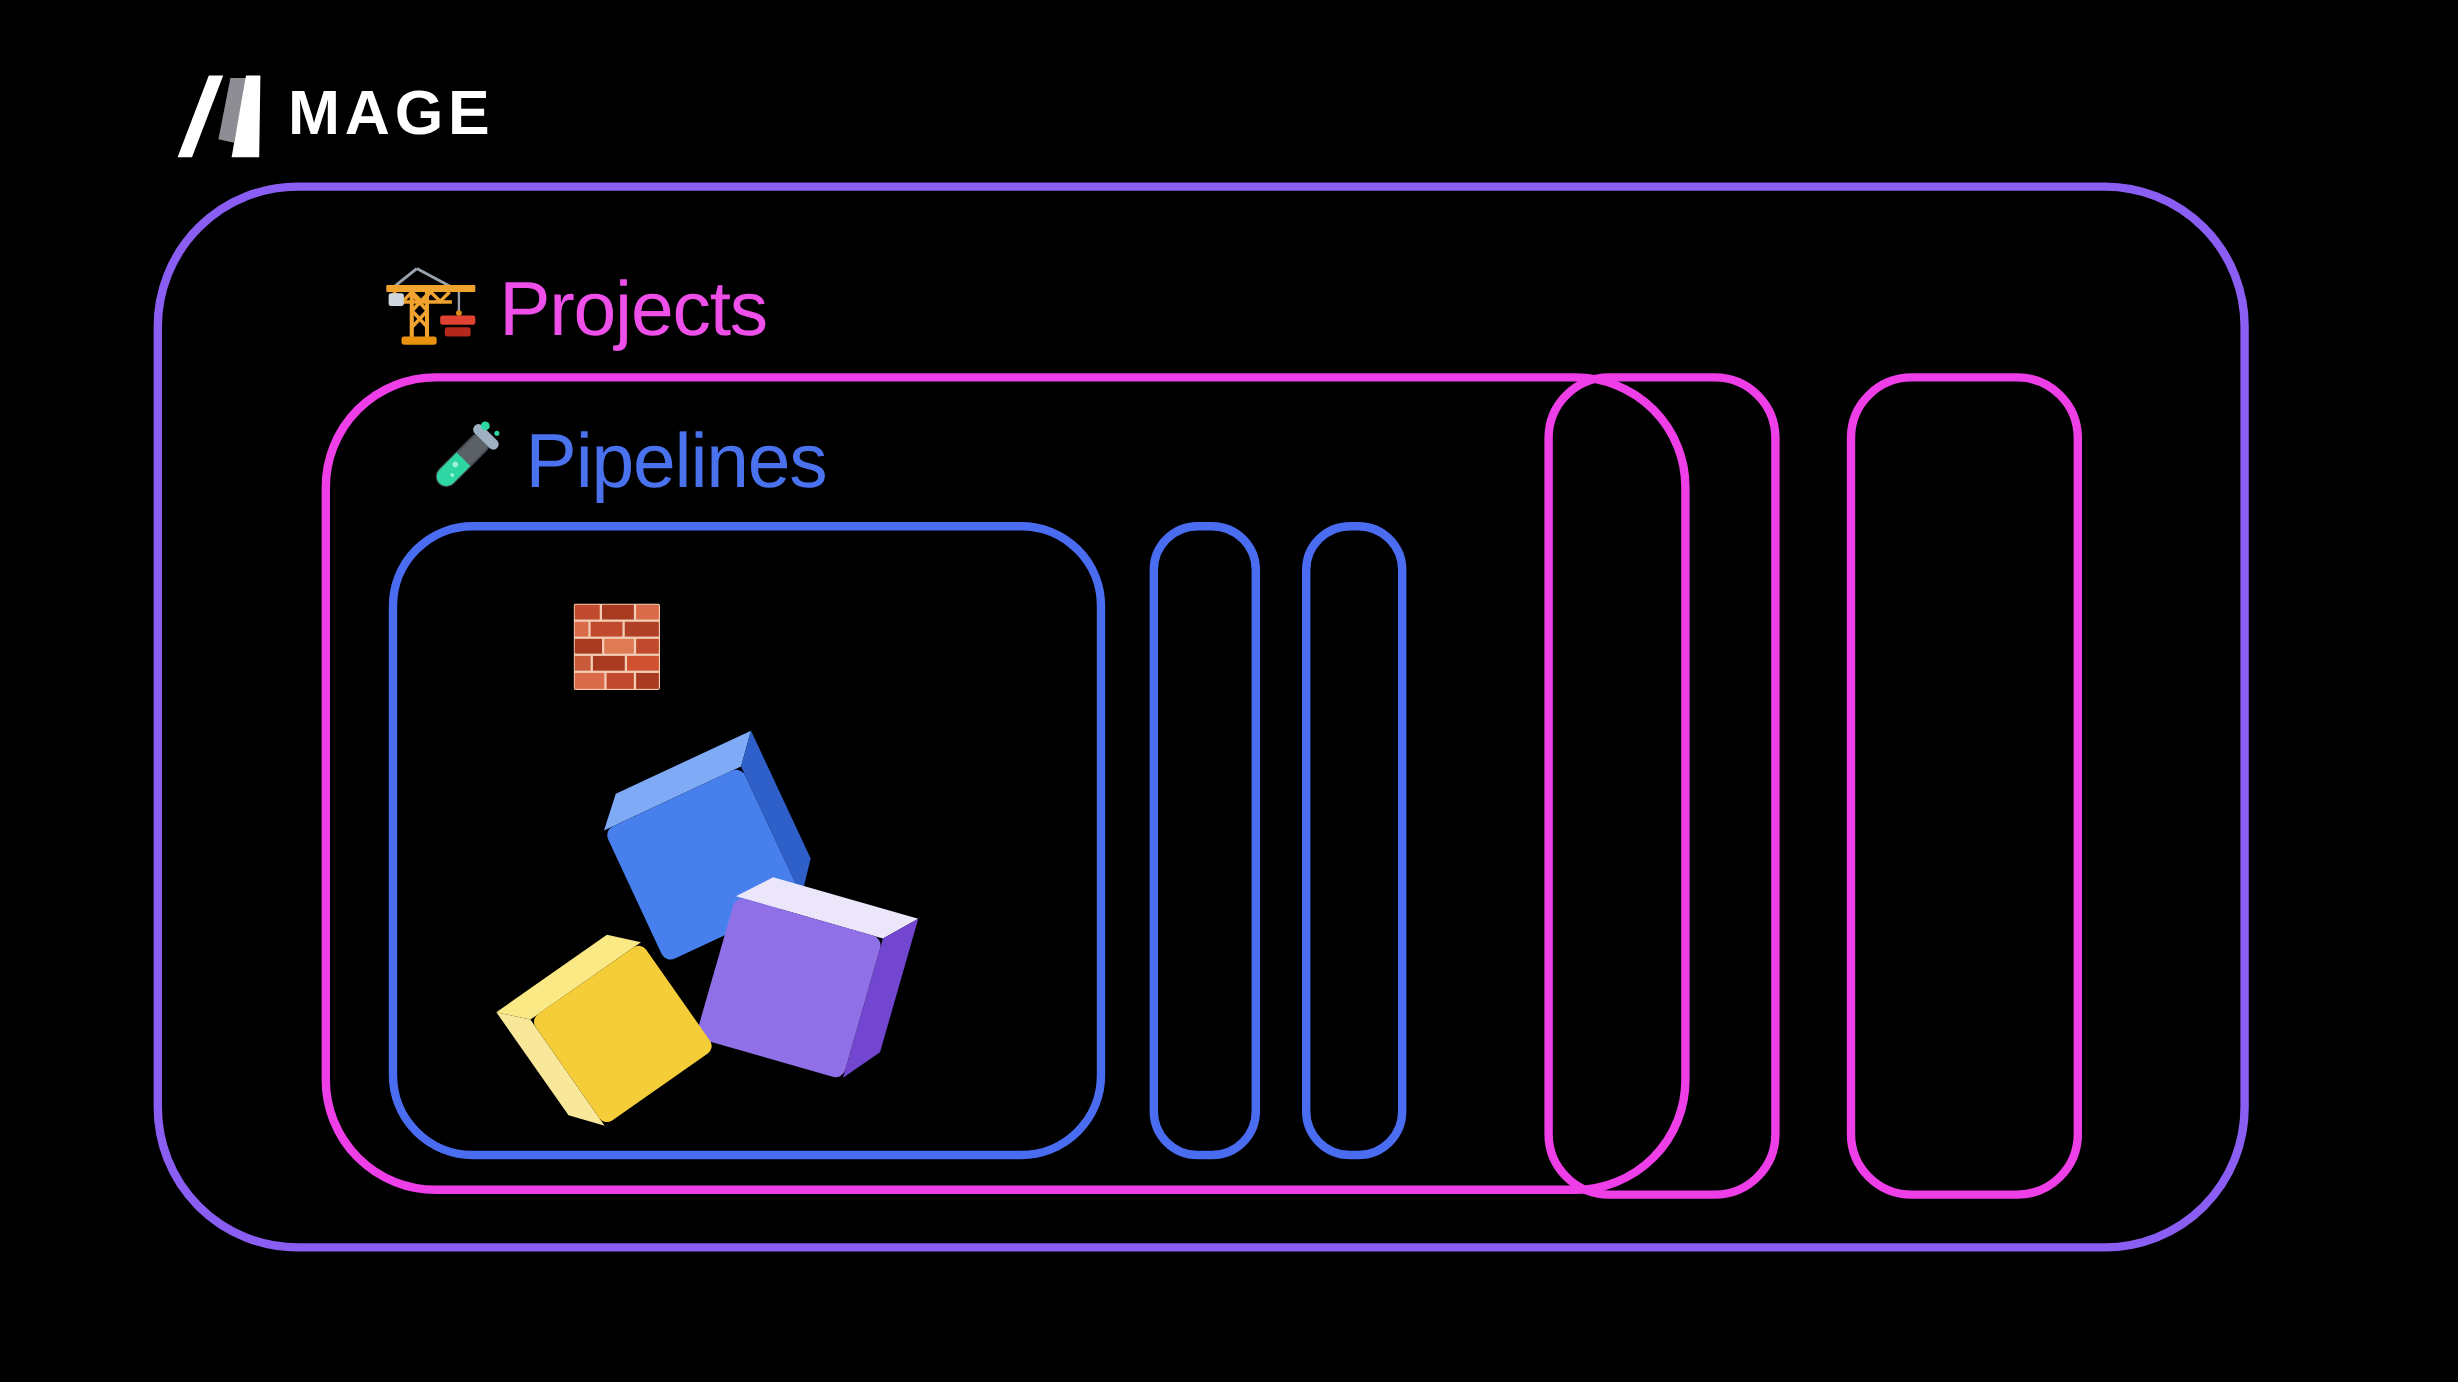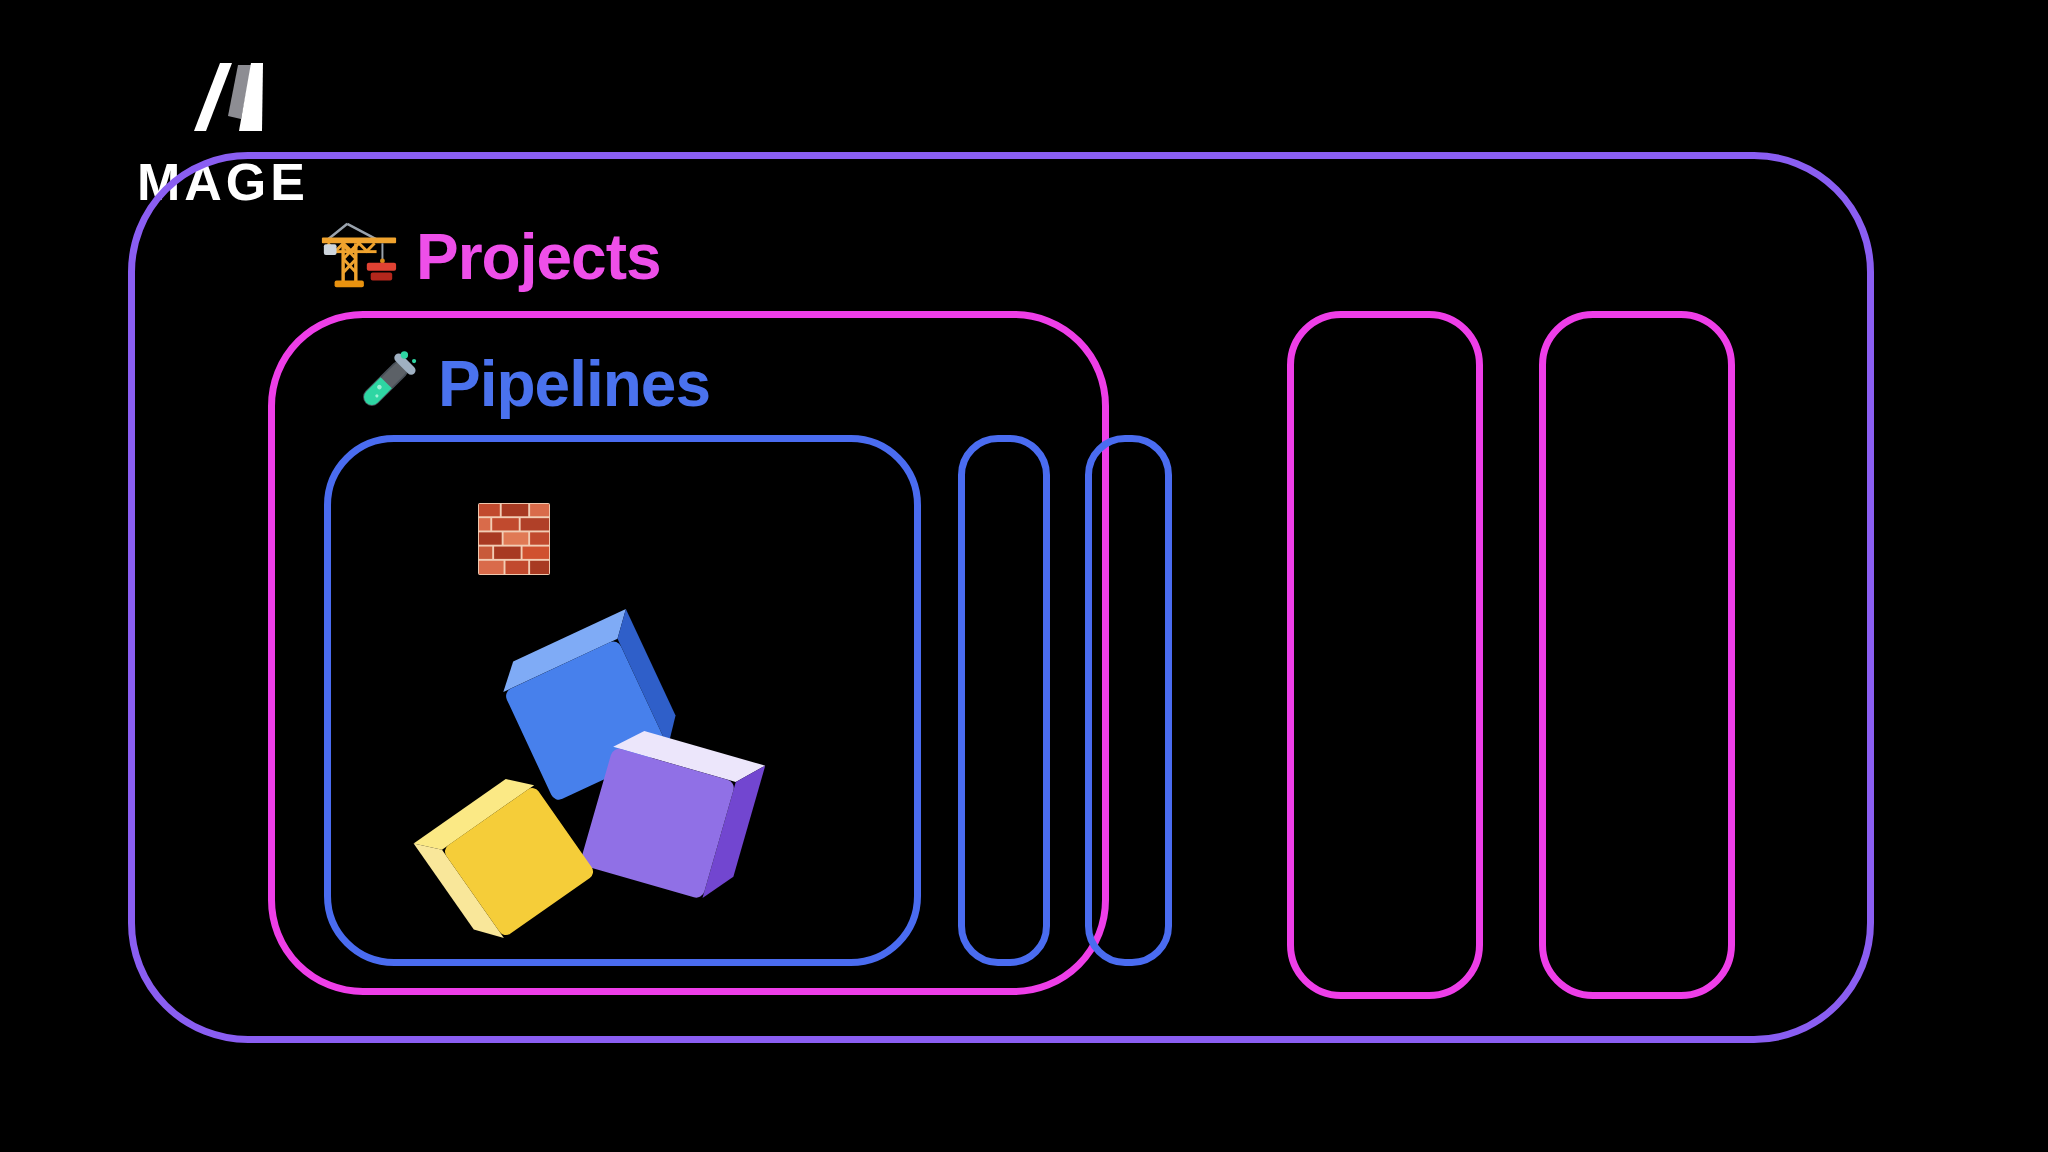--- a/index.html
+++ b/index.html
@@ -1,47 +1,47 @@
 <!DOCTYPE html>
 <html style="--background: #000000; --projects-border: #8a5ef2; --projects-text: #ee4fe9; --pipelines-border: #ee3ee8; --pipelines-text: #4a72ee; --blocks-border: #4a6cf0; --blocks-text: #f5d01c; --cube-blue: #4780ec; --cube-purple: #9070e6; --cube-yellow: #f5cd39; --logo-text: #ffffff;"><head>
 <meta charset="utf-8">
 <style>
   html,body{margin:0;padding:0;background:#000;}
   body{width:2048px;height:1152px;overflow:hidden;font-family:"Liberation Sans",sans-serif;}
   .stage{position:relative;width:2048px;height:1152px;background:#000;}
 
   
-  .logo{position:absolute;left:137px;top:56px;display:flex;align-items:center;gap:22px;flex-direction:column;}
+  .logo{position:absolute;left:137px;top:56px;display:flex;align-items:center;gap:22px;}
   .logo-text{color:#ffffff;font-size:52px;font-weight:700;letter-spacing:4px;line-height:1;}
 
   
   .box{position:absolute;box-sizing:border-box;background:transparent;border-style:solid;border-width:7px;}
 
   .projects-box{left:128px;top:152px;width:1746px;height:891px;
     border-color:var(--projects-border,#8a5ef2);border-radius:120px;}
 
-  .pipelines-box{left:133px;top:152px;width:841px;height:684px;
+  .pipelines-box{left:133px;top:152px;width:1140px;height:684px;
     border-color:var(--pipelines-border,#ee3ee8);border-radius:95px;}
 
   .blocks-box{left:49px;top:117px;width:597px;height:531px;
     border-color:var(--blocks-border,#4a6cf0);border-radius:70px;}
 
   .empty-pipeline{top:117px;width:92px;height:531px;
     border-color:var(--blocks-border,#4a6cf0);border-radius:40px;}
   .empty-pipeline.p1{left:683px;}
   .empty-pipeline.p2{left:810px;width:87px;}
 
   .empty-project{top:152px;width:196px;height:688px;
     border-color:var(--pipelines-border,#ee3ee8);border-radius:54px;}
   .empty-project.p1{left:1152px;}
   .empty-project.p2{left:1404px;}
 
   
   .label{position:absolute;display:flex;align-items:center;gap:16px;line-height:1;}
-  .label .txt{font-weight:700;letter-spacing:-1px;white-space:nowrap;}
+  .label .txt{font-weight:400;letter-spacing:-1px;white-space:nowrap;}
   .projects-label{left:183px;top:56px;}
   .projects-label .txt{font-size:64px;color:var(--projects-text,#ee4fe9);}
   .pipelines-label{left:73px;top:27px;}
   .pipelines-label .txt{font-size:64px;color:var(--pipelines-text,#4a72ee);}
   .blocks-label{left:147px;top:61px;}
   .blocks-label .txt{font-size:62px;color:var(--blocks-text,#f5d01c);}
   .label svg{display:block;flex:none;}
 
   
   .cubes{position:absolute;left:99px;top:168px;width:350px;height:330px;}

